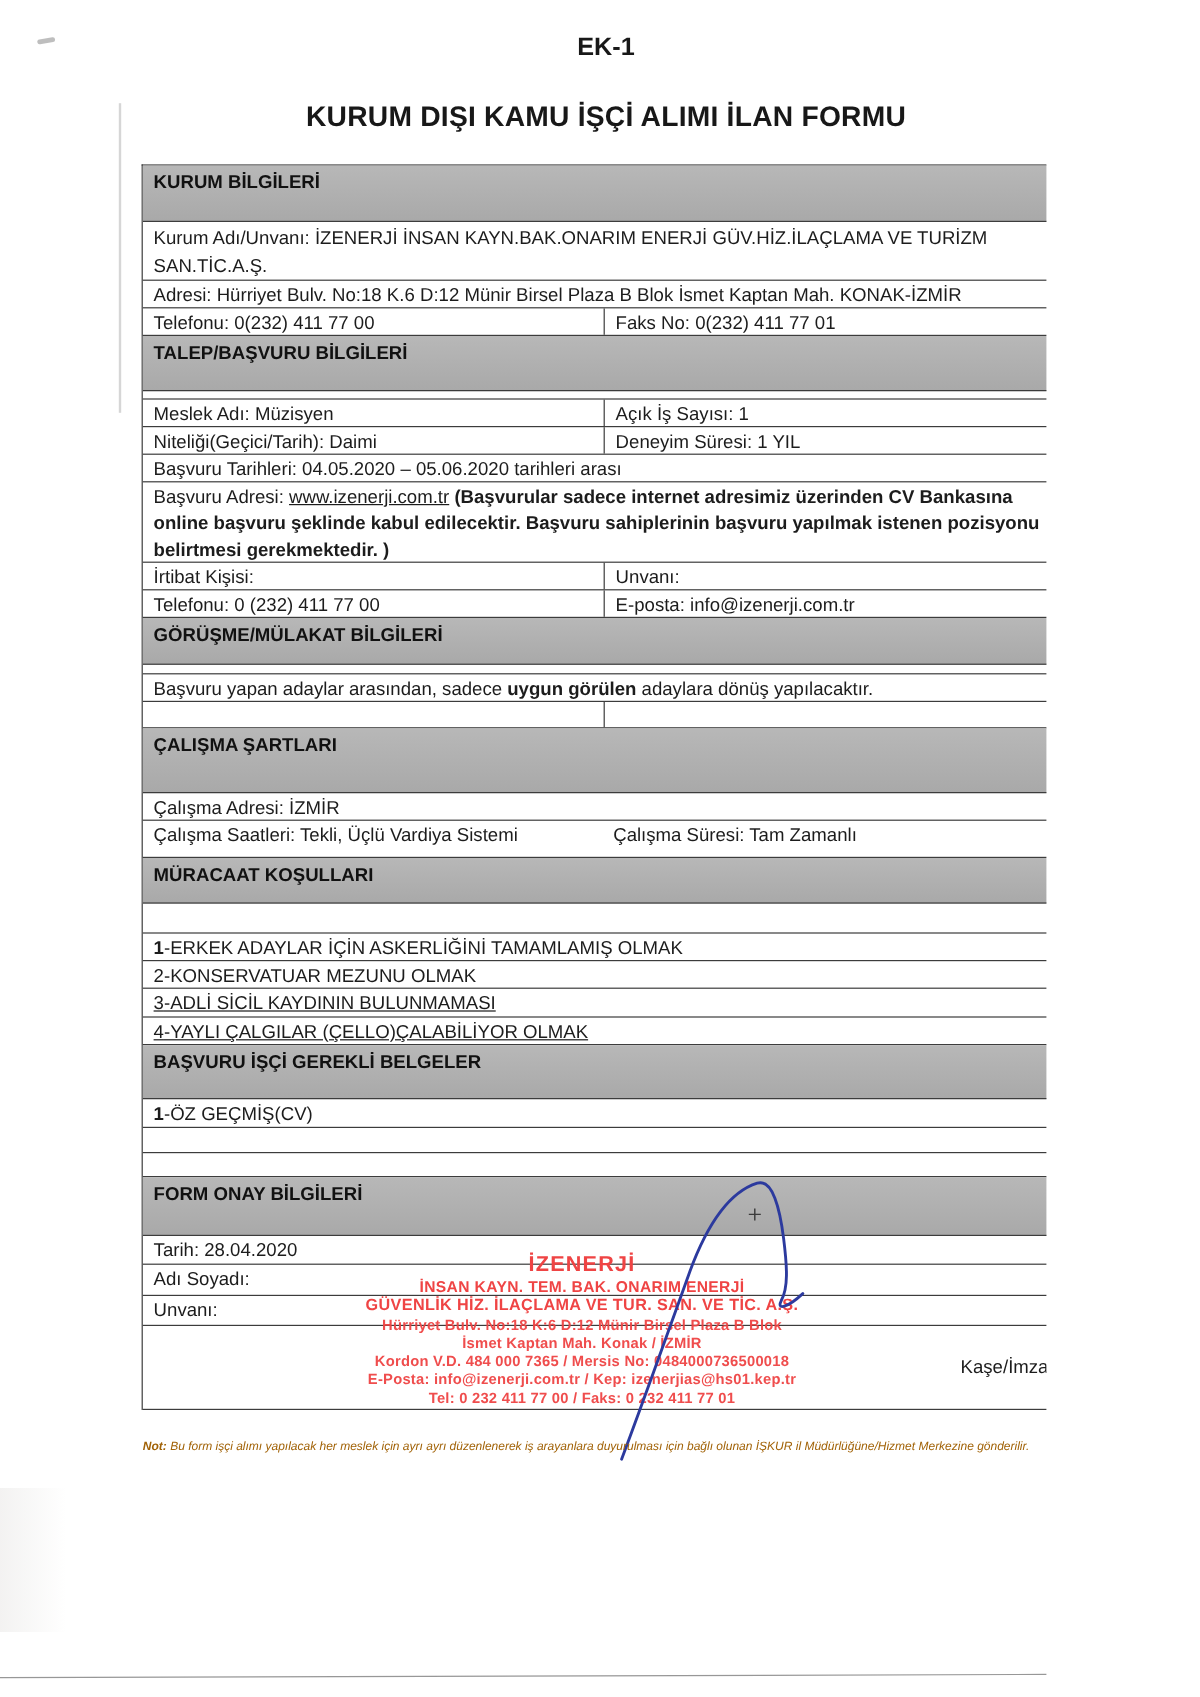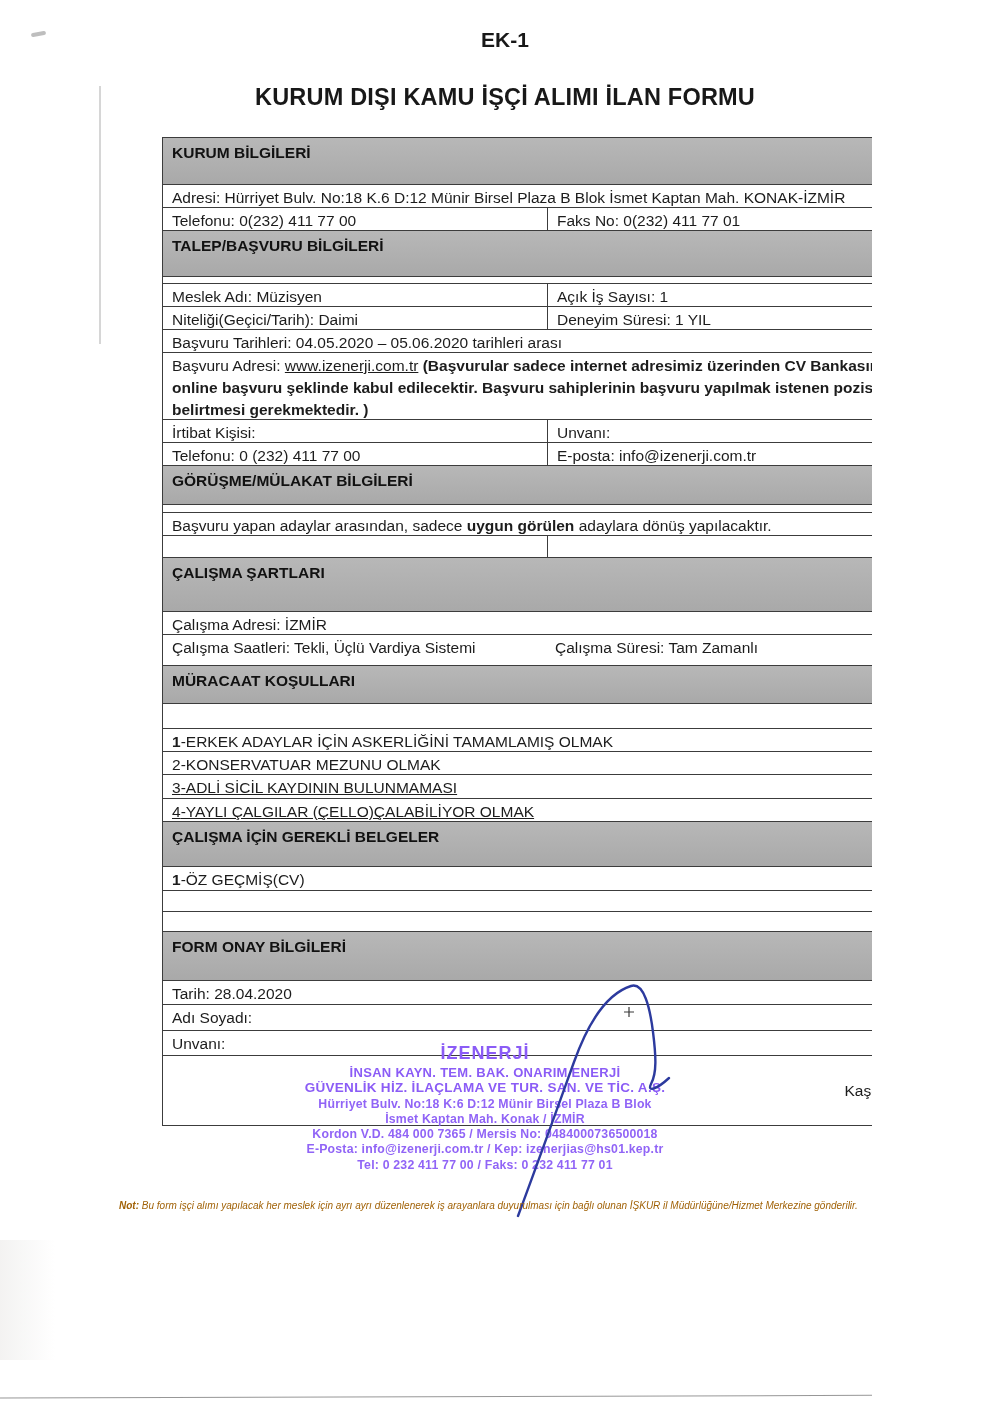--- a/index.html
+++ b/index.html
@@ -18,21 +18,20 @@
   .doc-title{
     position:absolute;left:0;top:84px;width:1010px;
     text-align:center;font-size:23.5px;font-weight:bold;color:#181818;
     letter-spacing:0.2px;
   }
   .form-table{
     position:absolute;left:118px;top:137px;width:770px;
     border:1.7px solid #3c3c3c;border-bottom:none;
     box-sizing:border-box;
     font-size:15.5px;
-    margin-left:44px;
   }
   .row{
     position:relative;box-sizing:border-box;display:flex;
     border-bottom:1.5px solid #3c3c3c;
     align-items:flex-start;
   }
   .hdr{
     background:#b2b2b2;
     background-image:linear-gradient(180deg, rgba(255,255,255,.07), rgba(0,0,0,.05));
     font-weight:bold;color:#111;
@@ -46,21 +45,21 @@
   .split .cell.right{flex:1;}
   .wrap2{line-height:24px;padding-top:2px;}
   .wrap3{line-height:22px;padding-top:2px;}
   .url{text-decoration:underline;}
   .b{font-weight:bold;}
   .ul{text-decoration:underline;}
   .vcenter{align-items:center;text-align:right;}
   .vcenter .cell{padding-top:0;}
   .stamp{
     position:absolute;left:285px;top:1044px;width:400px;
-    text-align:center;color:#8b5cf6;line-height:1;
+    text-align:center;color:#ef4444;line-height:1;
     filter:blur(0.2px);
   }
   .stamp .s1{font-size:18px;font-weight:bold;letter-spacing:1px;}
   .stamp .s2{font-size:13px;font-weight:bold;margin-top:4px;letter-spacing:.3px;}
   .stamp .s3{font-size:13.5px;font-weight:bold;margin-top:2px;letter-spacing:.3px;}
   .stamp .sm{font-size:12.3px;font-weight:bold;margin-top:3px;letter-spacing:.2px;opacity:.95;}
   .sig-svg{position:absolute;left:0;top:0;width:1000px;height:1414px;pointer-events:none;}
   .note{
     position:absolute;left:119px;top:1180px;width:776px;
     font-style:italic;font-size:10px;line-height:31px;color:#a16207;
@@ -79,20 +78,23 @@
 <div class="page">
 
   <div class="doc-tag">EK-1</div>
   <div class="doc-title">KURUM DIŞI KAMU İŞÇİ ALIMI İLAN FORMU</div>
 
   <div class="form-table">
 
     <div class="row hdr" style="height:47px">
       <div class="cell">KURUM BİLGİLERİ</div>
     </div>
+    <div class="row" style="height:49px">
+      <div class="cell wrap2">Kurum Adı/Unvanı: İZENERJİ İNSAN KAYN.BAK.ONARIM ENERJİ GÜV.HİZ.İLAÇLAMA VE TURİZM SAN.TİC.A.Ş.</div>
+    </div>
     <div class="row" style="height:23px">
       <div class="cell">Adresi: Hürriyet Bulv. No:18 K.6 D:12 Münir Birsel Plaza B Blok İsmet Kaptan Mah. KONAK-İZMİR</div>
     </div>
     <div class="row split" style="height:23px">
       <div class="cell left">Telefonu: 0(232) 411 77 00</div>
       <div class="cell right">Faks No: 0(232) 411 77 01</div>
     </div>
 
     <div class="row hdr" style="height:46px">
       <div class="cell">TALEP/BAŞVURU BİLGİLERİ</div>
@@ -155,21 +157,21 @@
       <div class="cell"><span>2</span><span>-KONSERVATUAR MEZUNU OLMAK</span></div>
     </div>
     <div class="row" style="height:24px">
       <div class="cell ul"><span>3</span><span>-ADLİ SİCİL KAYDININ BULUNMAMASI</span></div>
     </div>
     <div class="row" style="height:23px">
       <div class="cell ul"><span>4</span><span>-YAYLI ÇALGILAR (ÇELLO)ÇALABİLİYOR OLMAK</span></div>
     </div>
 
     <div class="row hdr" style="height:45px">
-      <div class="cell">ÇALIŞMA İÇİN GEREKLİ BELGELER</div>
+      <div class="cell">BAŞVURU İŞÇİ GEREKLİ BELGELER</div>
     </div>
     <div class="row" style="height:24px">
       <div class="cell"><span class="b">1</span><span>-ÖZ GEÇMİŞ(CV)</span></div>
     </div>
     <div class="row" style="height:21px"></div>
     <div class="row" style="height:20px"></div>
 
     <div class="row hdr" style="height:49px">
       <div class="cell">FORM ONAY BİLGİLERİ</div>
     </div>

